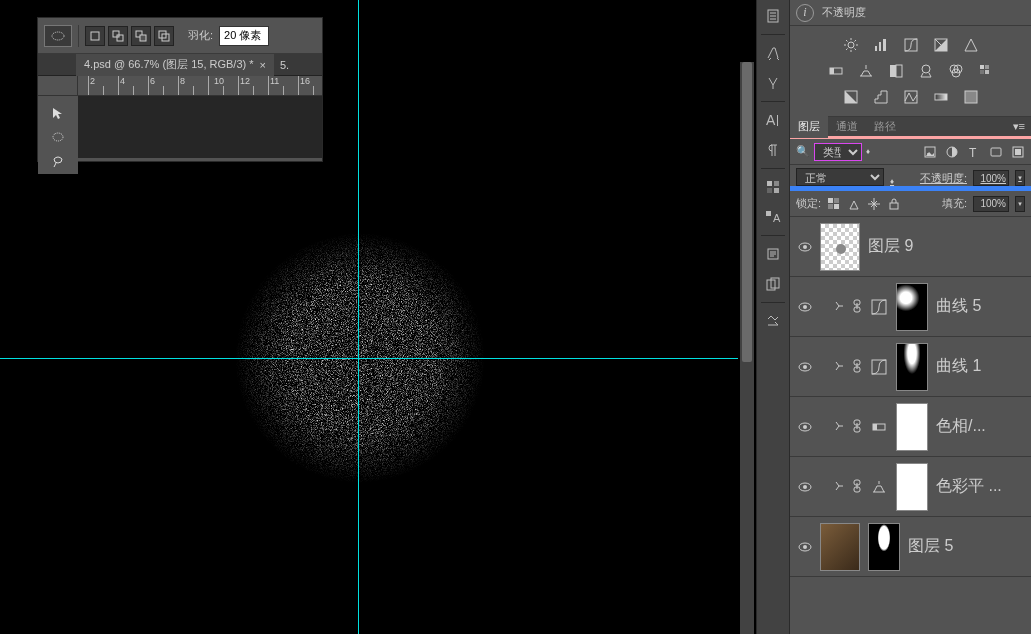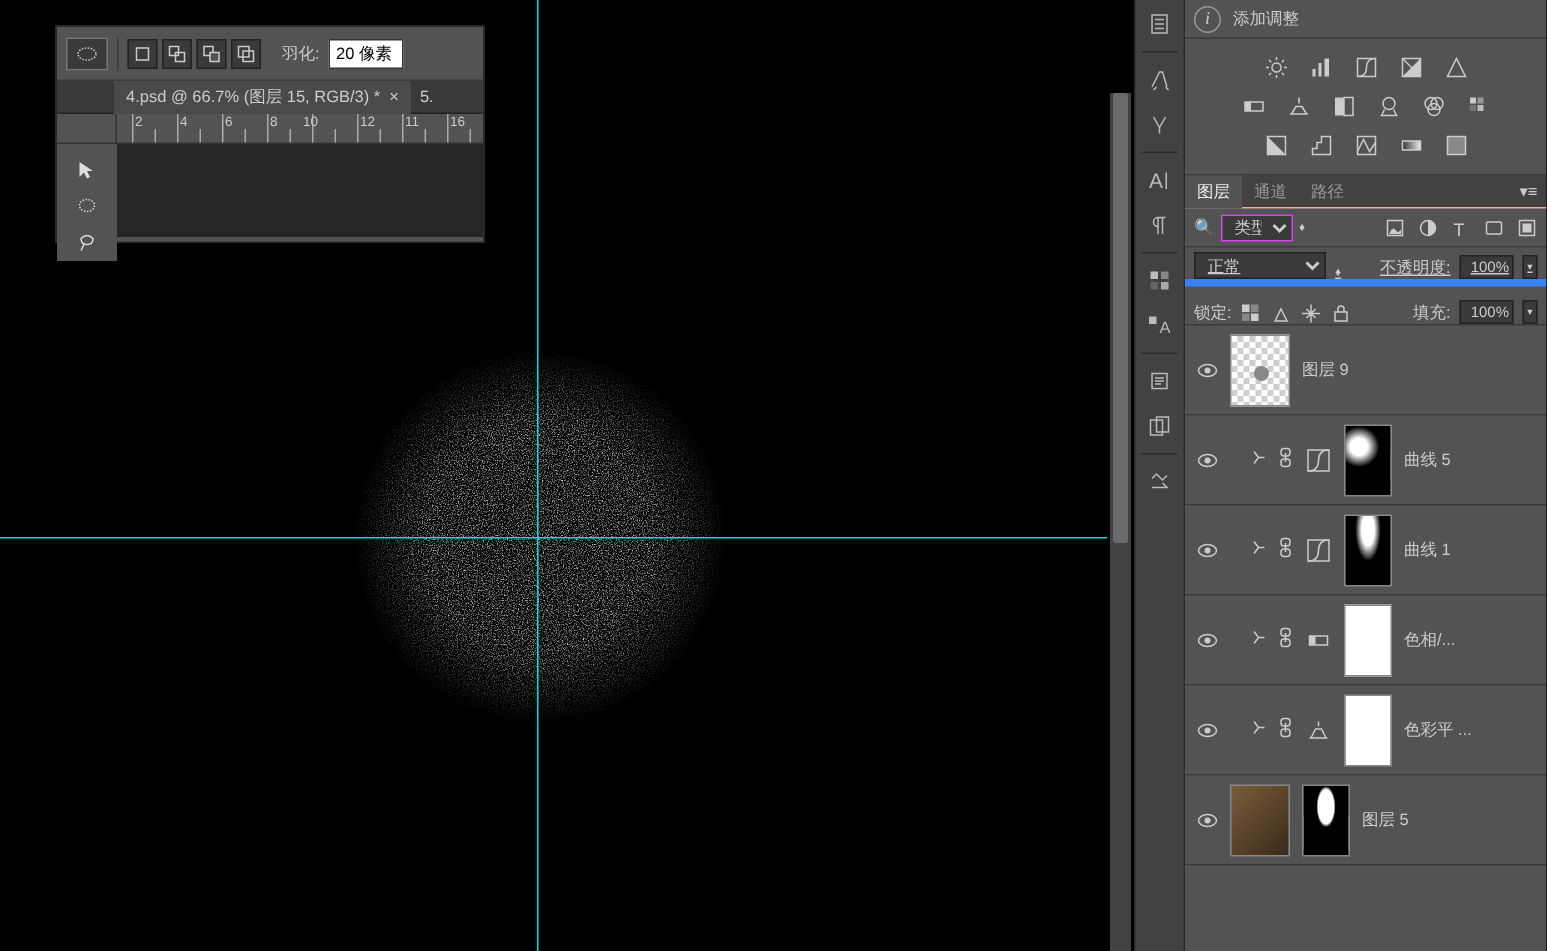--- a/index.html
+++ b/index.html
@@ -46,57 +46,57 @@
 
 .right-panel { position: absolute; left: 790px; top: 0; width: 241px; height: 634px; background: #535353; }
 .info-row { height: 26px; display: flex; align-items: center; padding: 0 6px; gap: 8px; border-bottom: 1px solid #3a3a3a; }
 .info-i { width: 18px; height: 18px; border-radius: 50%; border: 1px solid #999; display: flex; align-items: center; justify-content: center; font-style: italic; font-family: Georgia; font-size: 12px; }
 
 .adj-grid { padding: 6px 0; border-bottom: 1px solid #3a3a3a; }
 .adj-row { display: flex; justify-content: center; gap: 12px; padding: 4px 0; }
 .adj-icon { width: 18px; height: 18px; display: flex; align-items: center; justify-content: center; }
 
 
-.layers-tabs { height: 22px; background: #424242; display: flex; align-items: center; border-bottom: 1px solid #fca5a5; }
+.layers-tabs { height: 22px; background: #424242; display: flex; align-items: center; border-bottom: 3px solid #fca5a5; }
 .layers-tab { padding: 0 8px; height: 22px; display: flex; align-items: center; color: #999; }
 .layers-tab.active { background: #535353; color: #eee; }
 .layers-menu { margin-left: auto; padding: 0 6px; }
 
 .filter-row { height: 26px; display: flex; align-items: center; padding: 0 6px; gap: 4px; border-bottom: 1px solid #3a3a3a; }
 .search-i { width: 14px; }
 .type-sel { background: #3a3a3a; border: 1px solid #d946ef; color: #ccc; font-size: 11px; padding: 1px 4px; width: 48px; height: 18px; }
 .filter-icons { display: flex; gap: 8px; margin-left: auto; }
 .filter-icon { width: 14px; height: 14px; }
 
 .blend-row { height: 26px; display: flex; align-items: flex-end; padding: 0 6px; gap: 6px; border-bottom: 5px solid #3b82f6; text-decoration: underline; }
 .blend-sel { background: #3a3a3a; border: 1px solid #222; color: #ccc; font-size: 11px; padding: 2px 4px; width: 88px; height: 18px; }
 .opacity-label { font-size: 11px; margin-left: auto; }
 .pct-input { width: 36px; height: 16px; background: #3a3a3a; border: 1px solid #222; color: #ccc; font-size: 10px; text-align: right; padding-right: 2px; }
 .pct-arrow { width: 10px; height: 16px; background: #3a3a3a; border: 1px solid #222; display: flex; align-items: center; justify-content: center; font-size: 7px; }
 
-.lock-row { height: 26px; display: flex; align-items: flex-end; padding: 0 6px; gap: 6px; border-bottom: 1px solid #3a3a3a; }
+.lock-row { height: 26px; display: flex; align-items: center; padding: 0 6px; gap: 6px; border-bottom: 1px solid #3a3a3a; }
 .lock-icons { display: flex; gap: 6px; }
 .lock-i { width: 14px; height: 14px; }
 
 .layers-list { height: calc(634px - 26px - 90px - 22px - 26px - 26px - 26px); overflow-y: auto; }
 .layer-row { height: 60px; display: flex; align-items: center; border-bottom: 1px solid #3a3a3a; }
 .layer-row.selected { background: #5a6f8a; }
 .eye-col { width: 30px; display: flex; align-items: center; justify-content: center; }
 .eye-i { width: 14px; height: 10px; }
 .layer-content { flex: 1; display: flex; align-items: center; gap: 8px; padding-right: 6px; }
 .thumb { width: 40px; height: 48px; border: 1px solid #888; background: #fff; flex-shrink: 0; }
 .thumb.selected { border: 2px solid #fff; }
 .thumb.black { background: #000; }
 .thumb.checker { background-image: linear-gradient(45deg,#ccc 25%,transparent 25%),linear-gradient(-45deg,#ccc 25%,transparent 25%),linear-gradient(45deg,transparent 75%,#ccc 75%),linear-gradient(-45deg,transparent 75%,#ccc 75%); background-size: 8px 8px; background-position: 0 0,0 4px,4px -4px,-4px 0; background-color: #fff; position: relative; }
 .thumb.checker::after { content: ''; position: absolute; left: 15px; top: 20px; width: 10px; height: 10px; background: #888; border-radius: 50%; }
 .mask-thumb { width: 32px; height: 48px; border: 1px solid #888; background: #000; flex-shrink: 0; }
 .adj-thumb { width: 18px; height: 18px; display: flex; align-items: center; justify-content: center; }
 .clip-i { width: 10px; }
 .link-i { width: 10px; }
-.layer-name { font-size: 11px; white-space: nowrap; overflow: hidden; text-overflow: ellipsis; }
+.layer-name { font-size: 16px; white-space: nowrap; overflow: hidden; text-overflow: ellipsis; }
 
 
 .scroll-track { position: absolute; left: 740px; top: 62px; width: 14px; height: 572px; background: #424242; }
 .scroll-thumb { position: absolute; left: 2px; top: 0; width: 10px; height: 300px; background: #6a6a6a; border-radius: 2px; }
 </style>
 </head>
 <body>
 
 <div class="canvas-area">
   <svg class="noise-circle" viewBox="0 0 250 250">
@@ -175,21 +175,21 @@
         <div class="ruler-tick major" style="left: 40px;"></div>
         <div class="ruler-num" style="left: 42px;">4</div>
         <div class="ruler-tick" style="left: 55px;"></div>
         <div class="ruler-tick major" style="left: 70px;"></div>
         <div class="ruler-num" style="left: 72px;">6</div>
         <div class="ruler-tick" style="left: 85px;"></div>
         <div class="ruler-tick major" style="left: 100px;"></div>
         <div class="ruler-num" style="left: 102px;">8</div>
         <div class="ruler-tick" style="left: 115px;"></div>
         <div class="ruler-tick major" style="left: 130px;"></div>
-        <div class="ruler-num" style="left: 124px;">10</div>
+        <div class="ruler-num" style="left: 136px;">10</div>
         <div class="ruler-tick" style="left: 145px;"></div>
         <div class="ruler-tick major" style="left: 160px;"></div>
         <div class="ruler-num" style="left: 162px;">12</div>
         <div class="ruler-tick" style="left: 175px;"></div>
         <div class="ruler-tick major" style="left: 190px;"></div>
         <div class="ruler-num" style="left: 192px;">11</div>
         <div class="ruler-tick" style="left: 205px;"></div>
         <div class="ruler-tick major" style="left: 220px;"></div>
         <div class="ruler-num" style="left: 222px;">16</div>
         <div class="ruler-tick" style="left: 235px;"></div>
@@ -279,21 +279,21 @@
   <div class="strip-btn">
       <svg width="16" height="16">
         <path d="M3 6 L6 3 L10 7 L13 4 M3 12 L13 12 L10 9" stroke="#bbb" fill="none"></path>
       </svg>
     </div>
 </div>
 
 <div class="right-panel">
   <div class="info-row">
     <div class="info-i">i</div>
-    <span>添加调整</span>
+    <span>不透明度</span>
   </div>
   <div class="adj-grid">
     <div class="adj-row">
       <div class="adj-icon">
           <svg width="16" height="16">
             <circle cx="8" cy="8" r="3" fill="none" stroke="#ccc"></circle>
             <g stroke="#ccc">
               <path d="M8 1v2M8 13v2M1 8h2M13 8h2M3 3l1.5 1.5M11.5 11.5L13 13M3 13l1.5-1.5M11.5 4.5L13 3"></path>
             </g>
           </svg>

